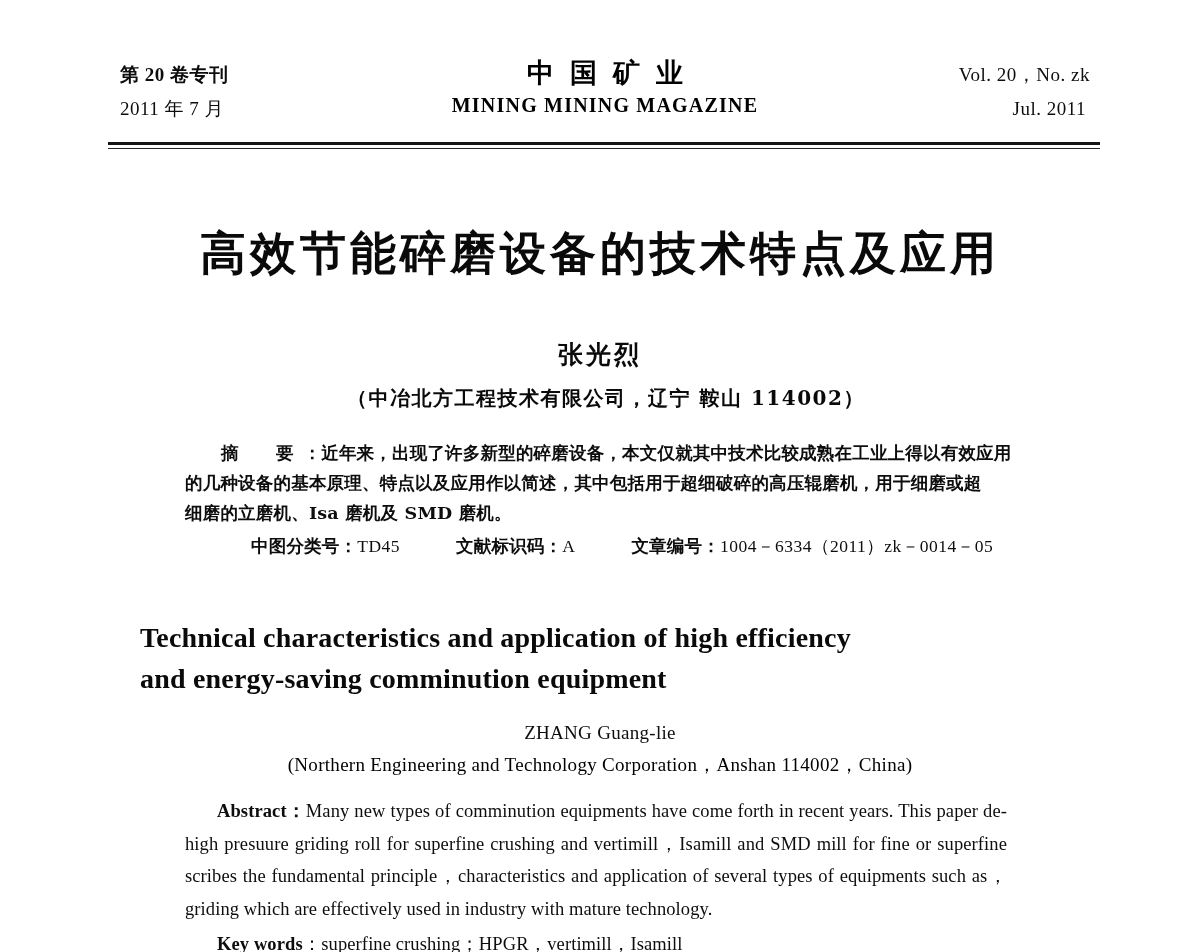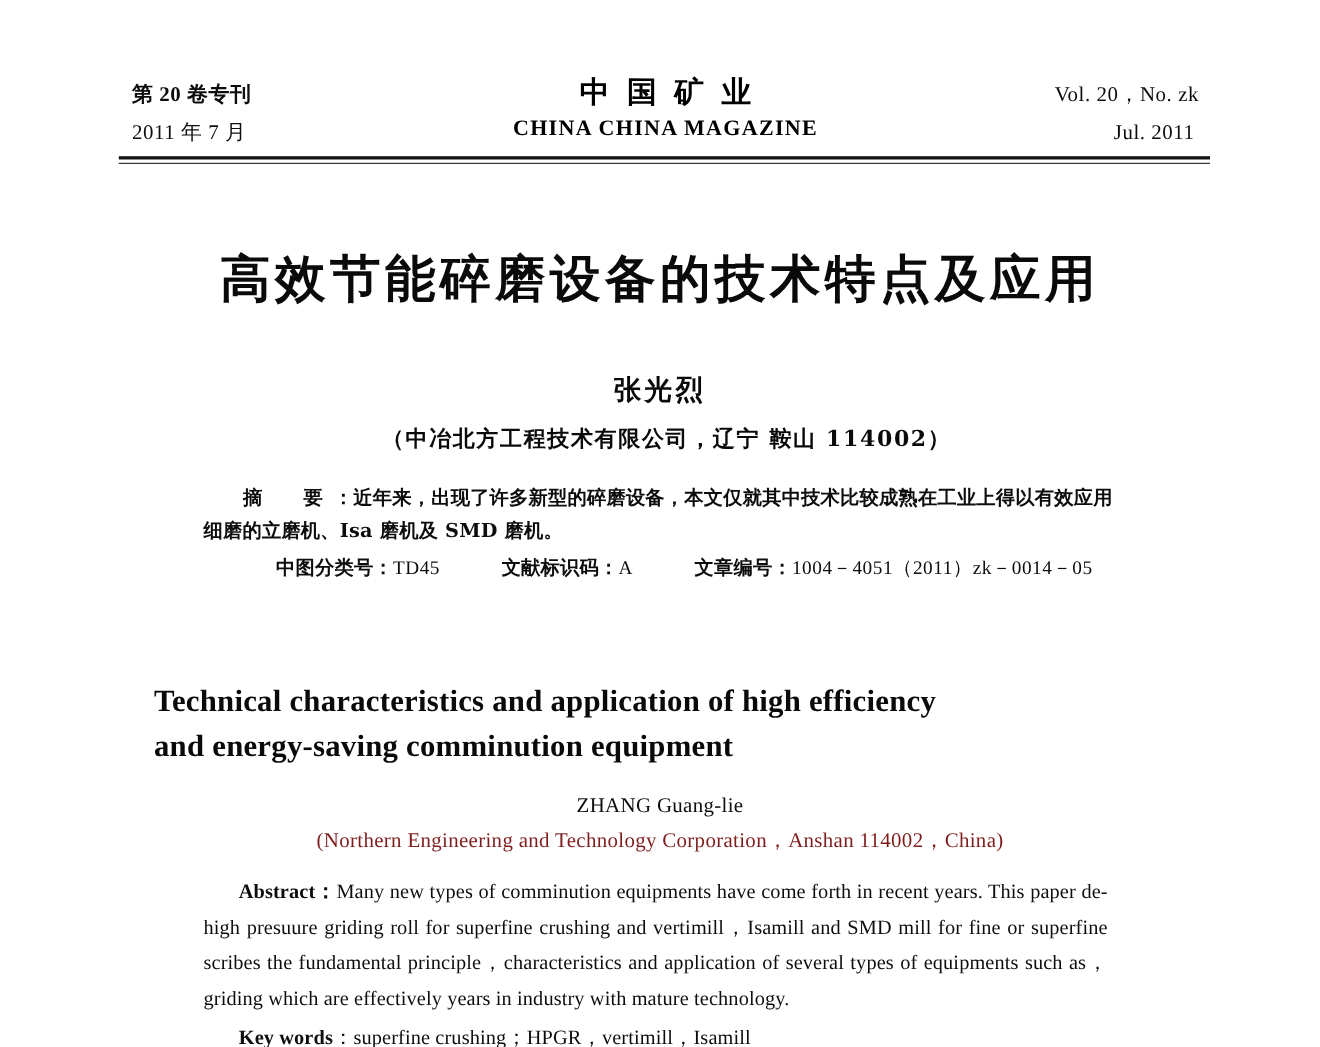--- a/index.html
+++ b/index.html
@@ -19,21 +19,21 @@
     background: #ffffff;
     overflow: hidden;
     box-sizing: border-box;
   }
 
   
   .running-head {
     position: absolute;
     left: 120px;
     right: 110px;
-    top: 70px;
+    top: 58px;
     height: 80px;
   }
   .rh-row {
     display: flex;
     align-items: flex-start;
     justify-content: space-between;
     width: 100%;
   }
   .rh-left, .rh-right {
     font-family: "Liberation Serif", "DejaVu Serif", serif;
@@ -187,21 +187,21 @@
   .en-affil {
     position: absolute;
     left: 0;
     right: 0;
     top: 750px;
     text-align: center;
     font-family: "Liberation Serif", "DejaVu Serif", serif;
     font-size: 19px;
     line-height: 29px;
     letter-spacing: 0.3px;
-    color: #7f1d1d;
+    color: #000000;
   }
 
   
   .en-block {
     position: absolute;
     left: 185px;
     width: 822px;
     top: 795px;
   }
   .en-line {
@@ -229,21 +229,21 @@
   <div class="running-head">
     <div class="rh-row">
 
       <div class="rh-left">
         <div class="rh-line1">第 20 卷专刊</div>
         <div class="rh-line2">2011 年 7 月</div>
       </div>
 
       <div class="rh-center">
         <div class="rh-cn-title">中国矿业</div>
-        <div class="rh-en-title">CHINA CHINA MAGAZINE</div>
+        <div class="rh-en-title">MINING MINING MAGAZINE</div>
       </div>
 
       <div class="rh-right">
         <div class="rh-line1">Vol. 20，No. zk</div>
         <div class="rh-line2">Jul.   2011</div>
       </div>
 
     </div>
   </div>
 
@@ -254,26 +254,27 @@
 
   <div class="cn-author">张光烈</div>
   <div class="cn-affil">（中冶北方工程技术有限公司，辽宁 鞍山 114002）</div>
 
   <div class="cn-block">
 
     <div class="cn-line indent">
       <span class="lbl-b cn-abs-label">摘　要</span><span class="lbl-b">：</span><span>近年来，出现了许多新型的碎磨设备，本文仅就其中技术比较成熟在工业上得以有效应用</span>
     </div>
 
+    <div class="cn-line">的几种设备的基本原理、特点以及应用作以简述，其中包括用于超细破碎的高压辊磨机，用于细磨或超</div>
 
     <div class="cn-line">细磨的立磨机、Isa 磨机及 SMD 磨机。</div>
 
 
     <div class="cn-line indent clc-line">
-      <span class="clc-seg"><span class="lbl-b">中图分类号</span><span class="lbl-b">：</span><span class="val-r">TD45</span></span><span class="clc-seg"><span class="lbl-b">文献标识码</span><span class="lbl-b">：</span><span class="val-r">A</span></span><span class="clc-seg"><span class="lbl-b">文章编号</span><span class="lbl-b">：</span><span class="val-r">1004－4051（2011）zk－0014－05</span></span>
+      <span class="clc-seg"><span class="lbl-b">中图分类号</span><span class="lbl-b">：</span><span class="val-r">TD45</span></span><span class="clc-seg"><span class="lbl-b">文献标识码</span><span class="lbl-b">：</span><span class="val-r">A</span></span><span class="clc-seg"><span class="lbl-b">文章编号</span><span class="lbl-b">：</span><span class="val-r">1004－6334（2011）zk－0014－05</span></span>
     </div>
 
   </div>
 
   <div class="en-title">
     <div>Technical characteristics and application of high efficiency</div>
     <div>and energy-saving comminution equipment</div>
   </div>
 
   <div class="en-author">ZHANG Guang-lie</div>
@@ -282,21 +283,21 @@
   <div class="en-block">
 
     <div class="en-line indent justified">
       <span class="en-lbl">Abstract</span><span class="en-lbl">：</span><span>Many new types of comminution equipments have come forth in recent years.  This paper de-</span>
     </div>
 
     <div class="en-line justified">high presuure griding roll for superfine crushing and vertimill，Isamill and SMD mill for fine or superfine</div>
 
     <div class="en-line justified">scribes the fundamental principle，characteristics and application of several types of equipments such as，</div>
 
-    <div class="en-line">griding which are effectively years in industry with mature technology.</div>
+    <div class="en-line">griding which are effectively used in industry with mature technology.</div>
 
     <div class="en-line indent kw-en">
       <span class="en-lbl">Key words</span><span>：</span><span>superfine crushing；HPGR，vertimill，Isamill</span>
     </div>
 
   </div>
 
 </div>
 
 </body></html>

